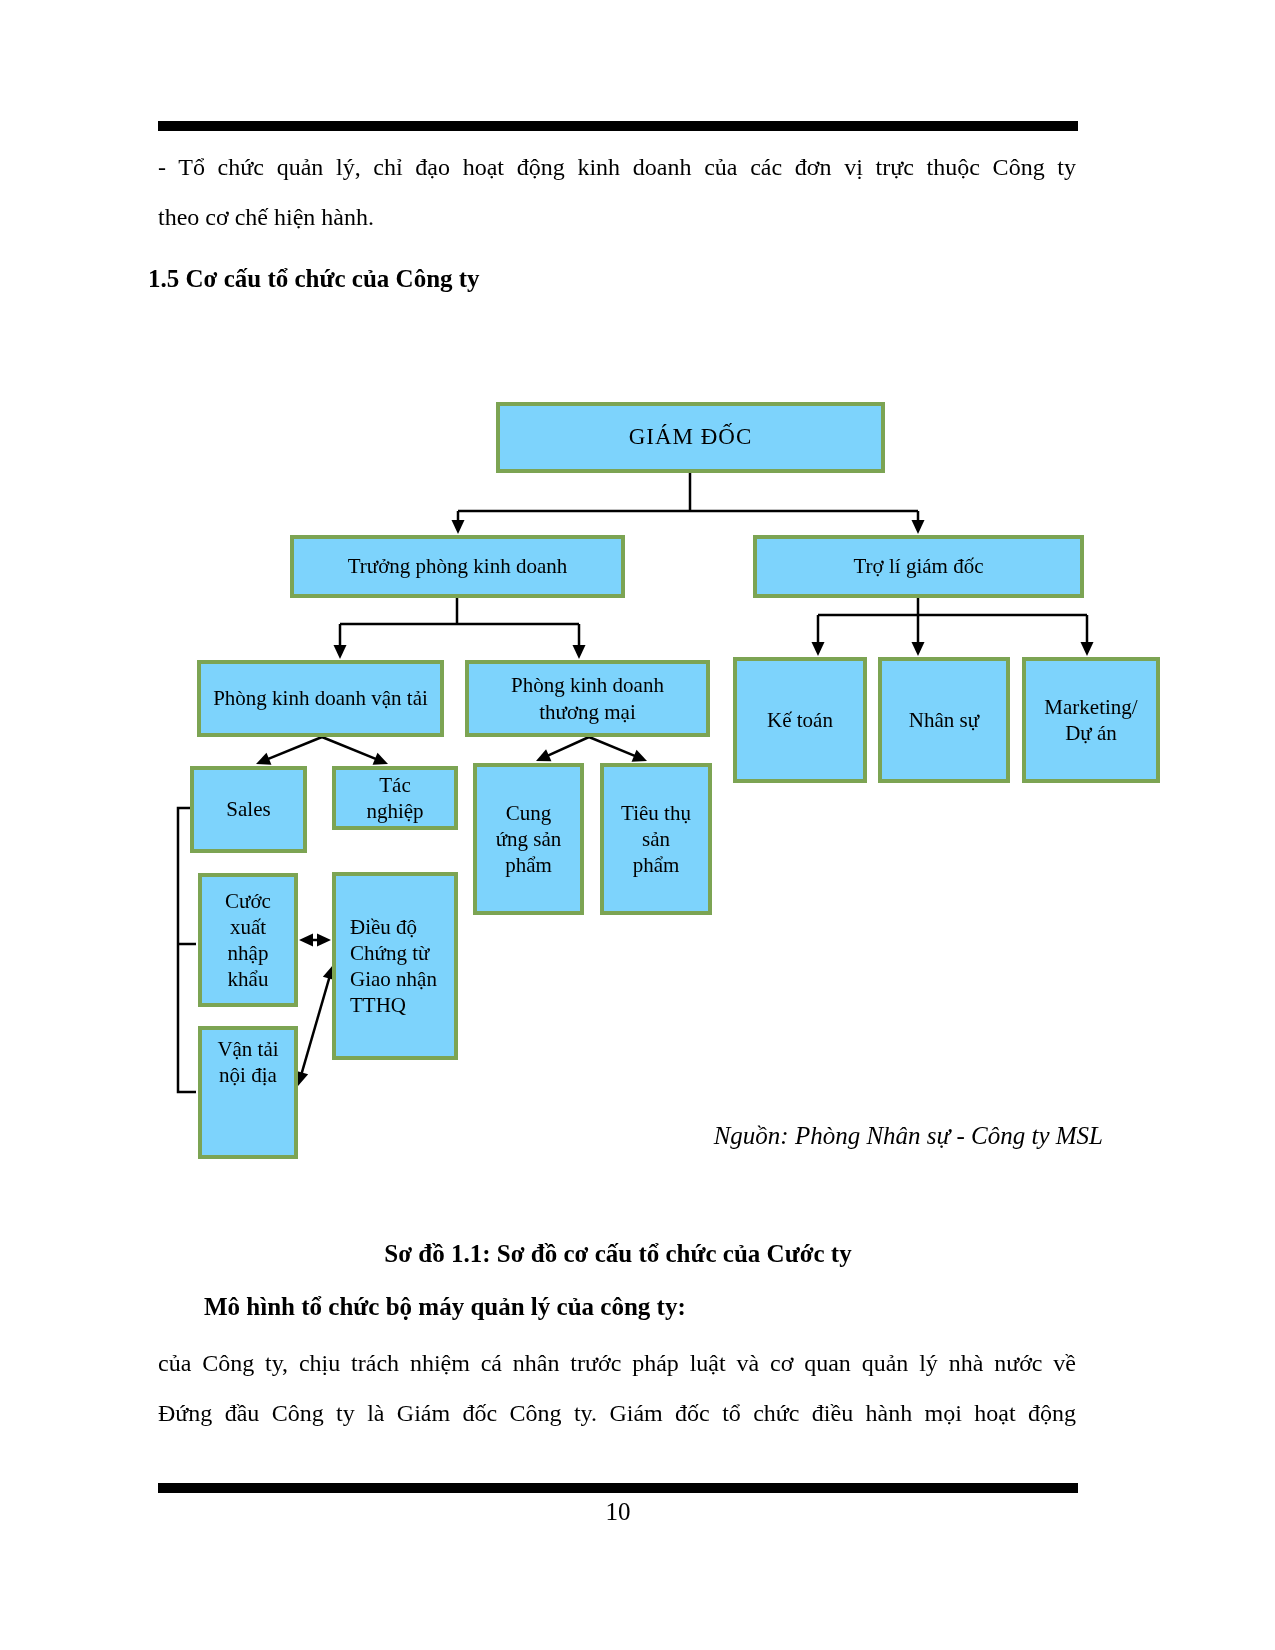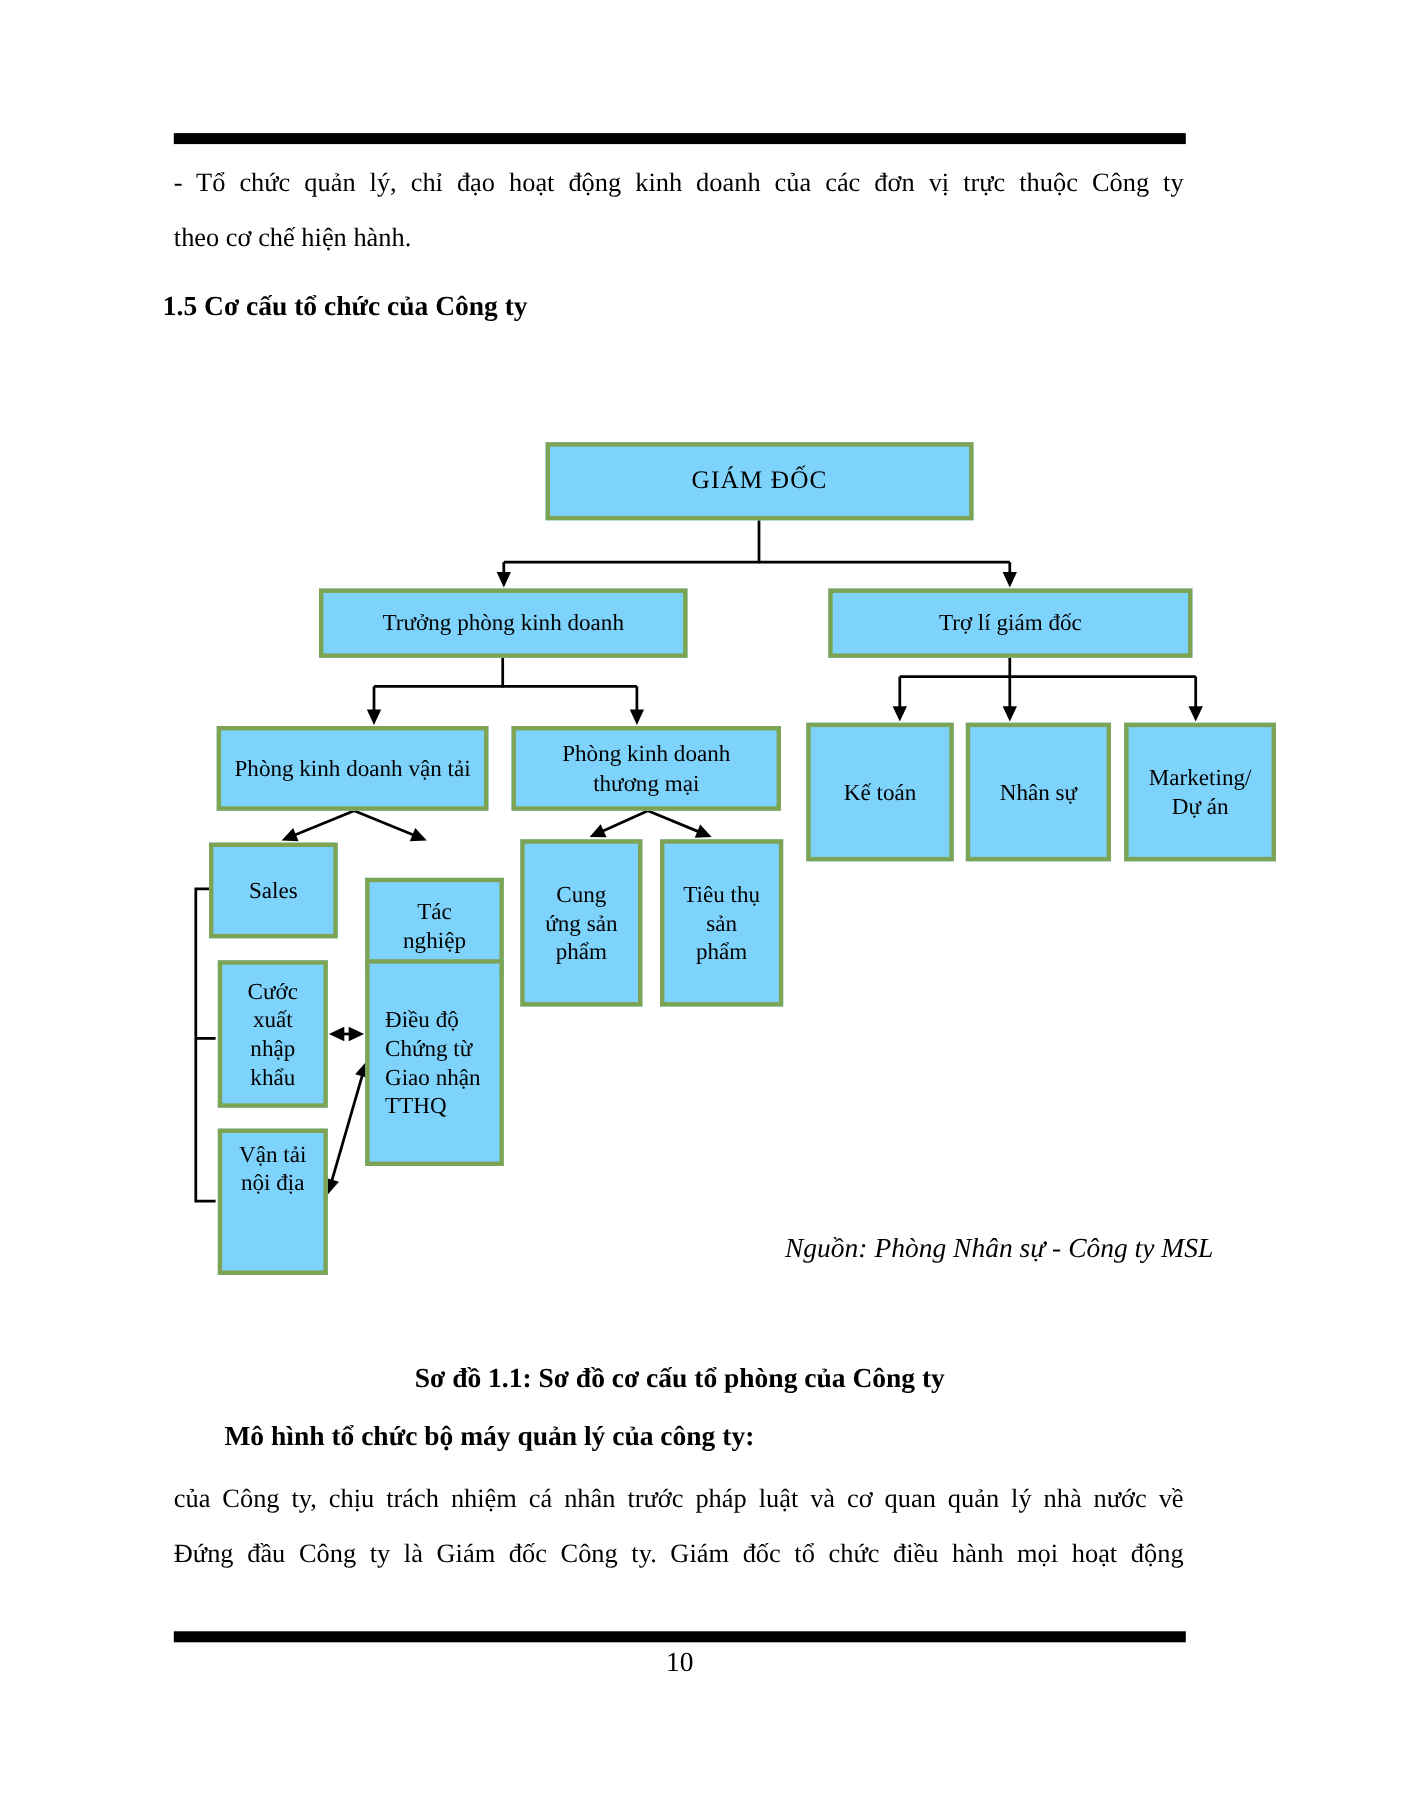--- a/index.html
+++ b/index.html
@@ -111,21 +111,21 @@
 
   <div class="org-box" style="left:1022px; top:657px; width:138px; height:126px">
     <span class="label">Marketing/
 Dự án</span>
   </div>
 
   <div class="org-box" style="left:190px; top:766px; width:117px; height:87px">
     <span class="label">Sales</span>
   </div>
 
-  <div class="org-box" style="left:332px; top:798px; width:126px; height:87px">
+  <div class="org-box" style="left:332px; top:766px; width:126px; height:64px">
     <span class="label">Tác
 nghiệp</span>
   </div>
 
   <div class="org-box" style="left:473px; top:763px; width:111px; height:152px">
     <span class="label">Cung
 ứng sản
 phẩm</span>
   </div>
 
@@ -150,21 +150,21 @@
   </div>
 
   <div class="org-box align-top-box" style="left:198px; top:1026px; width:100px; height:133px">
     <span class="label">Vận tải
 nội địa</span>
   </div>
 
   <div class="source-note">Nguồn: Phòng Nhân sự - Công ty MSL</div>
 </div>
 
-<div class="fig-title">Sơ đồ 1.1: Sơ đồ cơ cấu tổ phòng của Công ty</div>
+<div class="fig-title">Sơ đồ 1.1: Sơ đồ cơ cấu tổ chức của Cước ty</div>
 <div class="sub-head">Mô hình tổ chức bộ máy quản lý của công ty:</div>
 
 <div class="para" style="top:1338px">
   <div class="jline">của Công ty, chịu trách nhiệm cá nhân trước pháp luật và cơ quan quản lý nhà nước về</div>
   <div class="jline">Đứng đầu Công ty là Giám đốc Công ty. Giám đốc tổ chức điều hành mọi hoạt động</div>
 </div>
 
 <div class="rule" style="top:1483px"></div>
 <div class="page-num">10</div>
 

